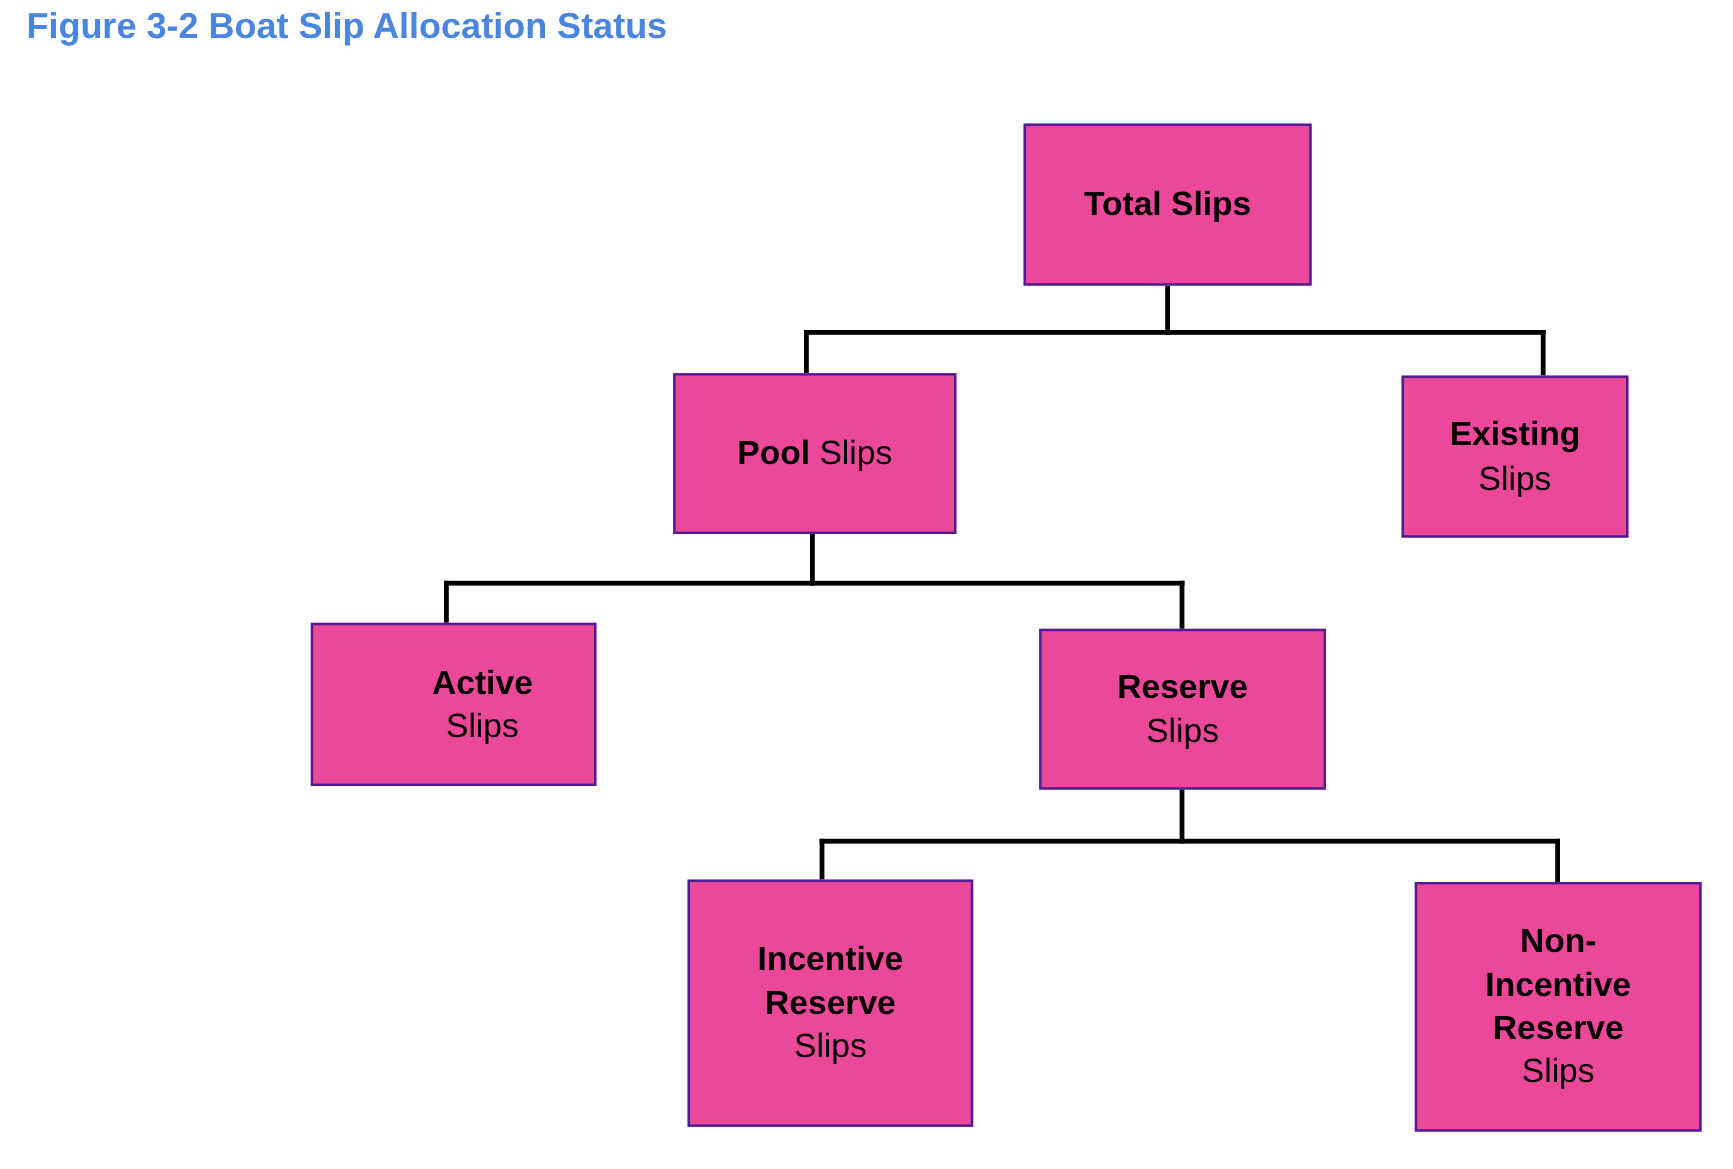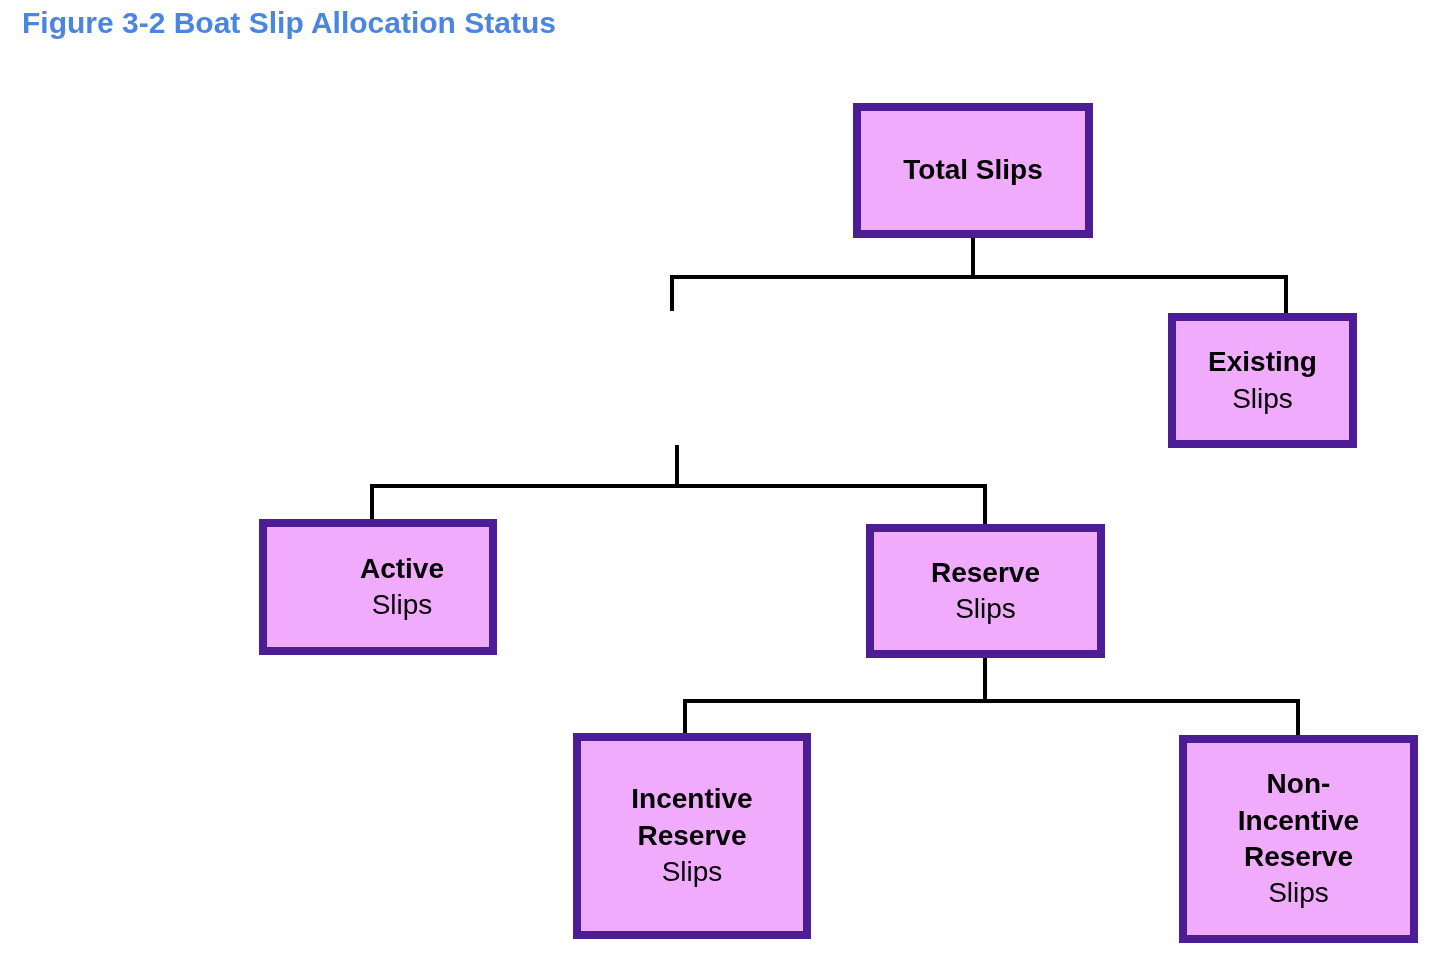--- a/index.html
+++ b/index.html
@@ -20,22 +20,22 @@
     left: 22px;
     top: 6px;
     font-size: 30px;
     font-weight: bold;
     color: #4a86e0;
     white-space: nowrap;
   }
   .node {
     position: absolute;
     box-sizing: border-box;
-    border: 8px solid #4c1d95;
-    background: #f0abfc;
+    border: 2px solid #4c1d95;
+    background: #ec4899;
     display: flex;
     align-items: center;
     justify-content: center;
     text-align: center;
     font-size: 28px;
     color: #000000;
     line-height: 1.3;
   }
   .node .stack span { display: block; }
   .b { font-weight: bold; }
@@ -66,20 +66,23 @@
   <div class="line" style="left:683px; top:699px; width:617px; height:4px;"></div>
   <div class="line" style="left:683px; top:699px; width:4px; height:34px;"></div>
   <div class="line" style="left:1296px; top:699px; width:4px; height:36px;"></div>
 
   <div class="node" style="left:853px; top:103px; width:240px; height:135px;">
     <div class="stack">
       <span class="b">Total Slips</span>
     </div>
   </div>
 
+  <div class="node" style="left:561px; top:311px; width:236px; height:134px;">
+    <div><span class="b">Pool</span><span class="r"> Slips</span></div>
+  </div>
 
   <div class="node" style="left:1168px; top:313px; width:189px; height:135px;">
     <div class="stack">
       <span class="b">Existing</span>
       <span class="r">Slips</span>
     </div>
   </div>
 
   <div class="node" style="left:259px; top:519px; width:238px; height:136px;padding-left:48px;">
     <div class="stack">

